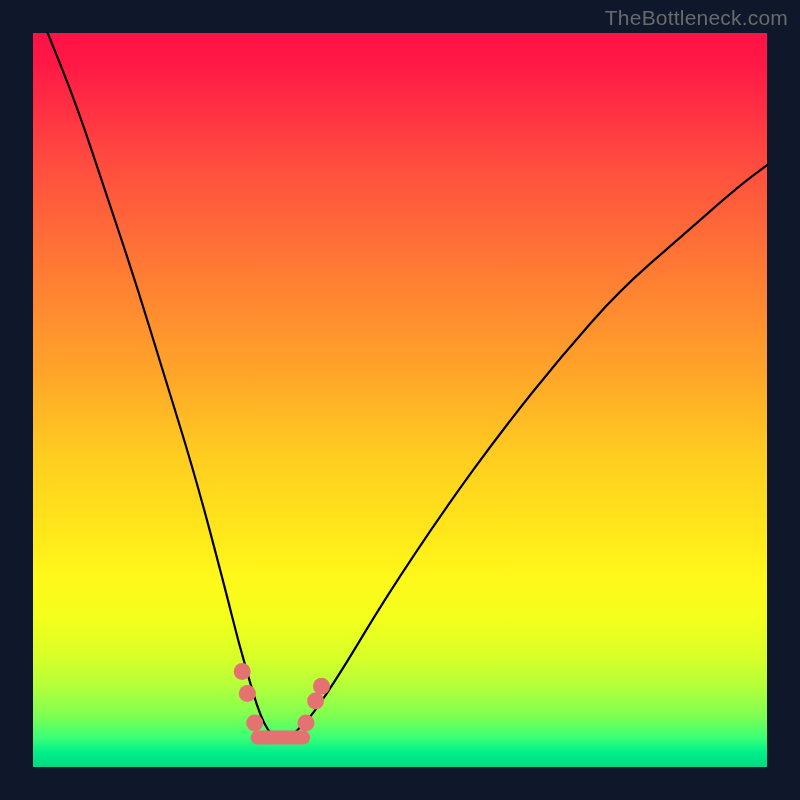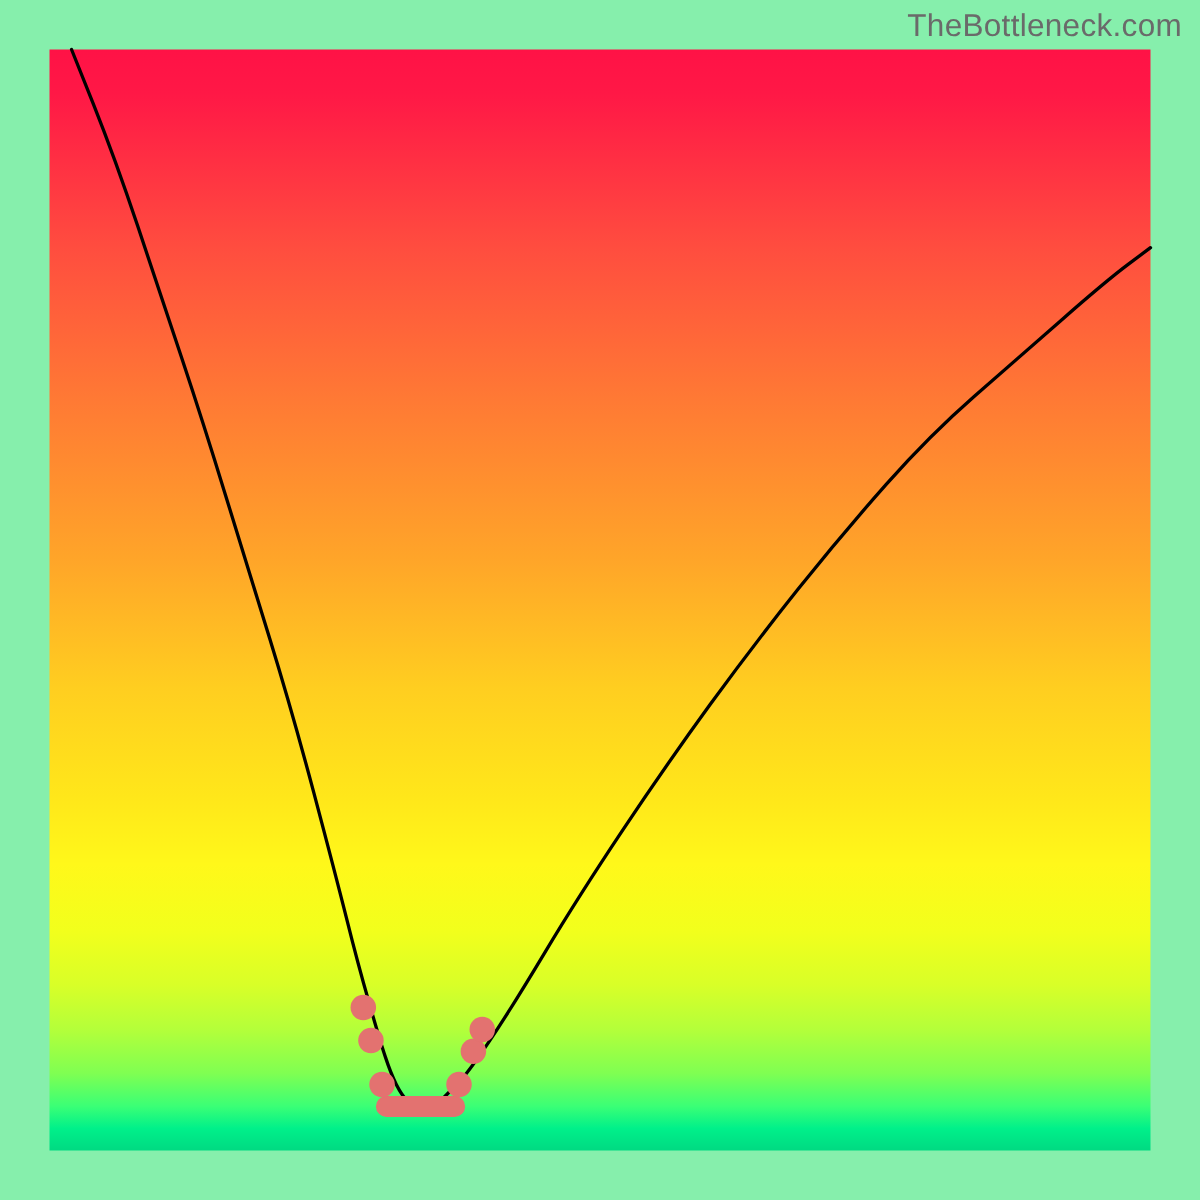--- a/index.html
+++ b/index.html
@@ -8,21 +8,21 @@
     width: 800px;
     height: 800px;
     background: #000;
     overflow: hidden;
     font-family: Arial, Helvetica, sans-serif;
   }
   .frame {
     position: relative;
     width: 800px;
     height: 800px;
-    background: #86efac;
+    background: #0f172a;
   }
   .plot-area {
     position: absolute;
     left: 33px;
     top: 33px;
     width: 734px;
     height: 734px;
     
     background: linear-gradient(
       to bottom,

